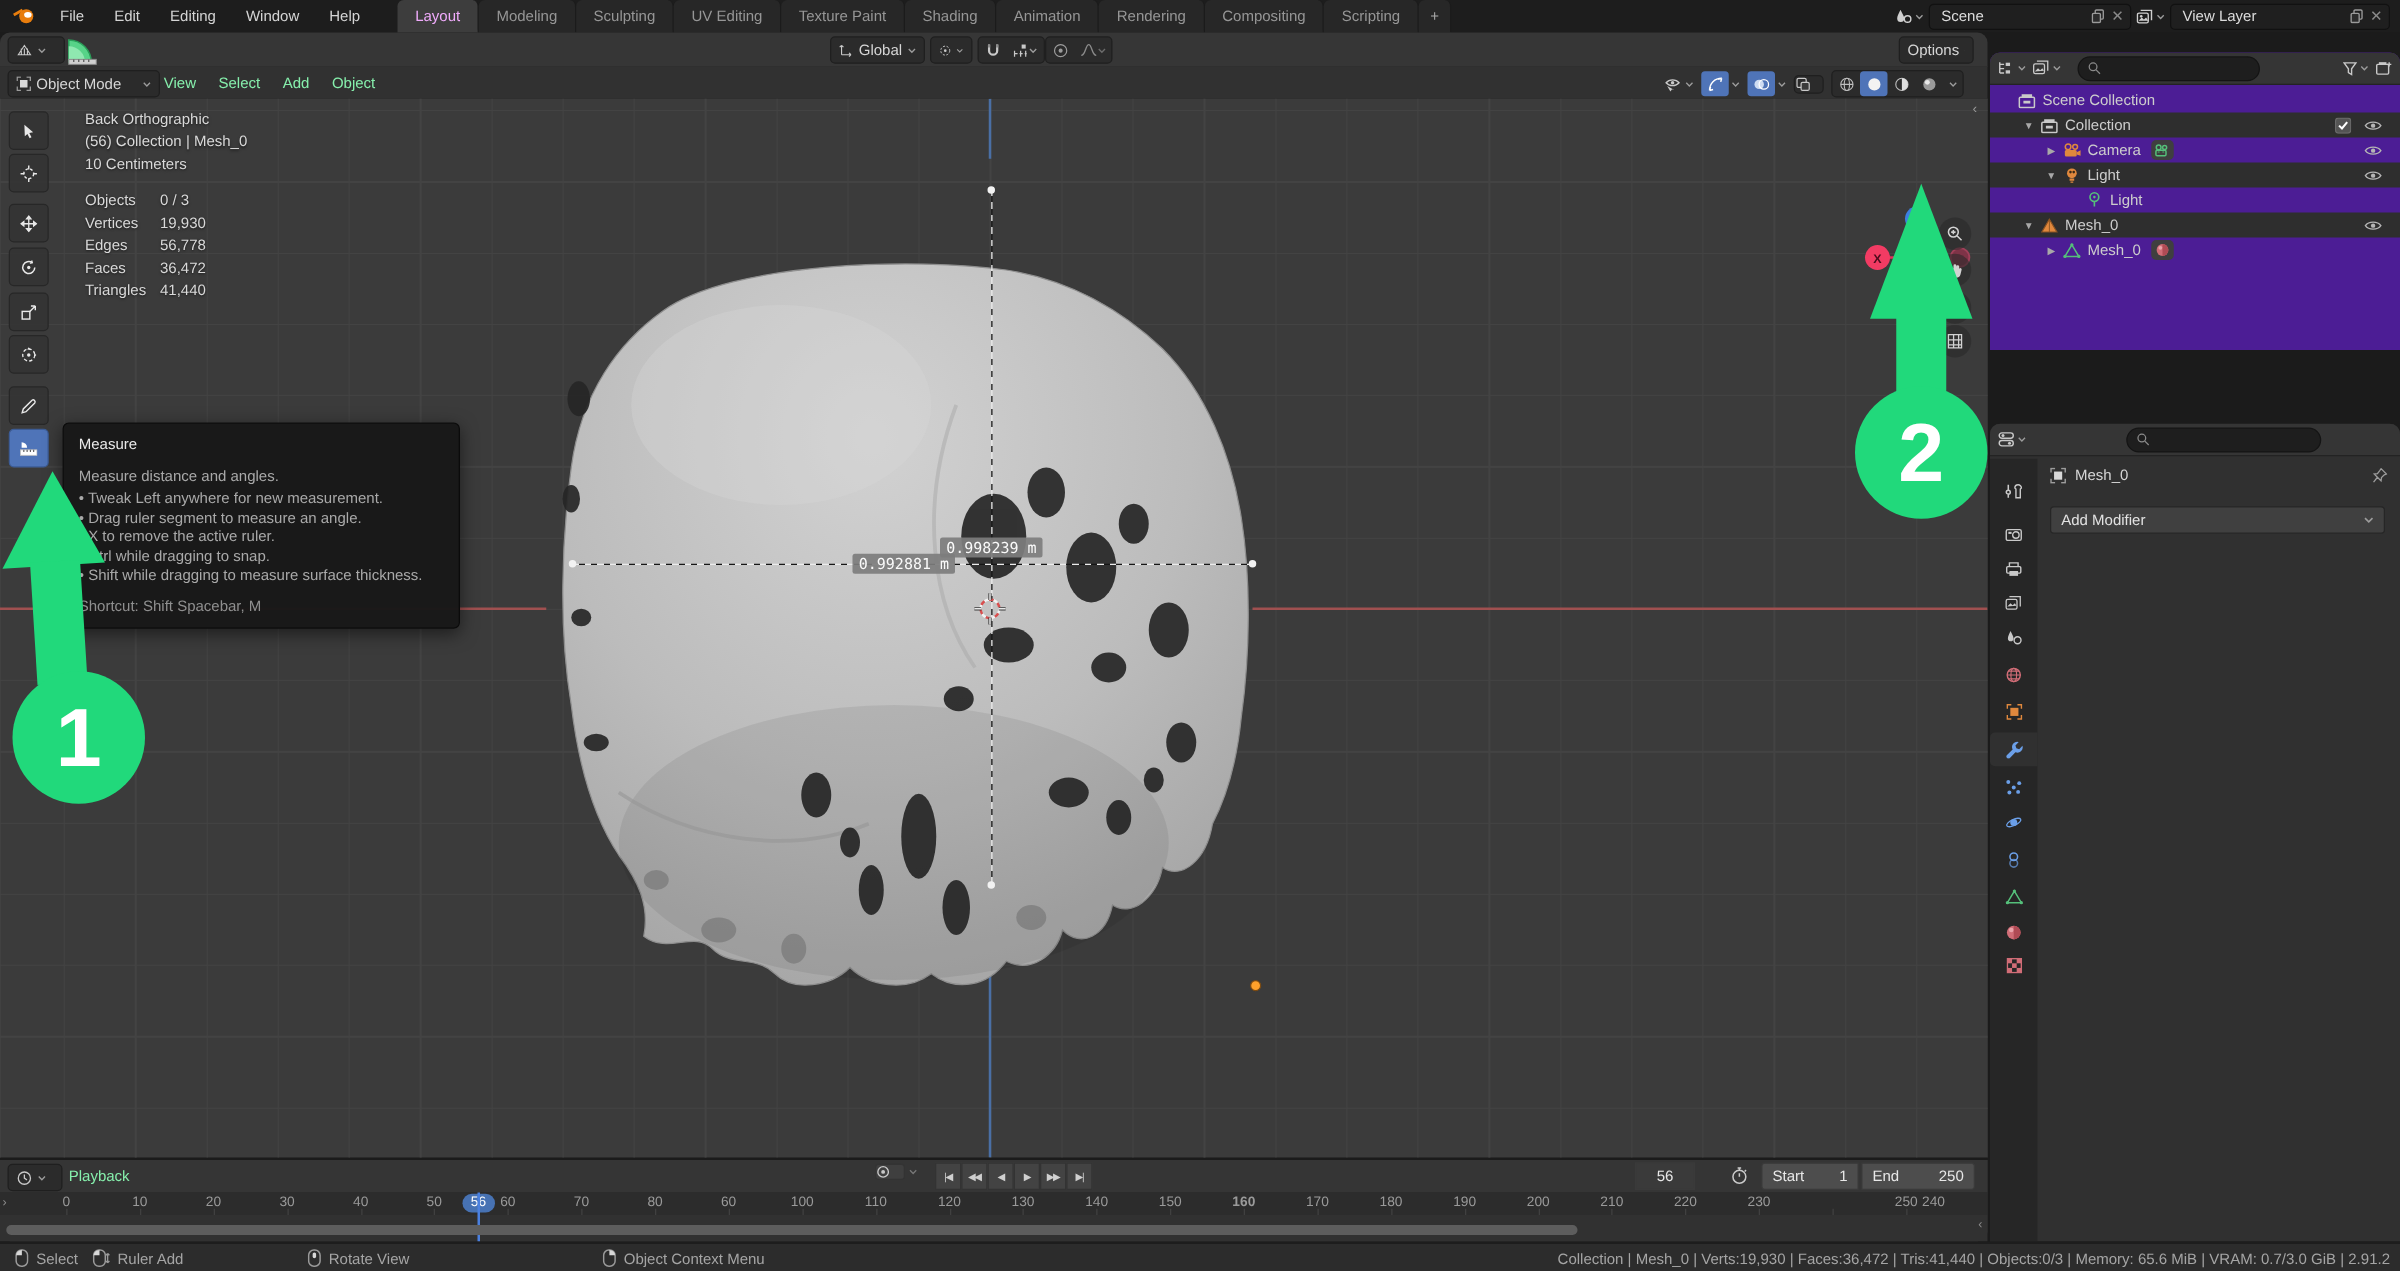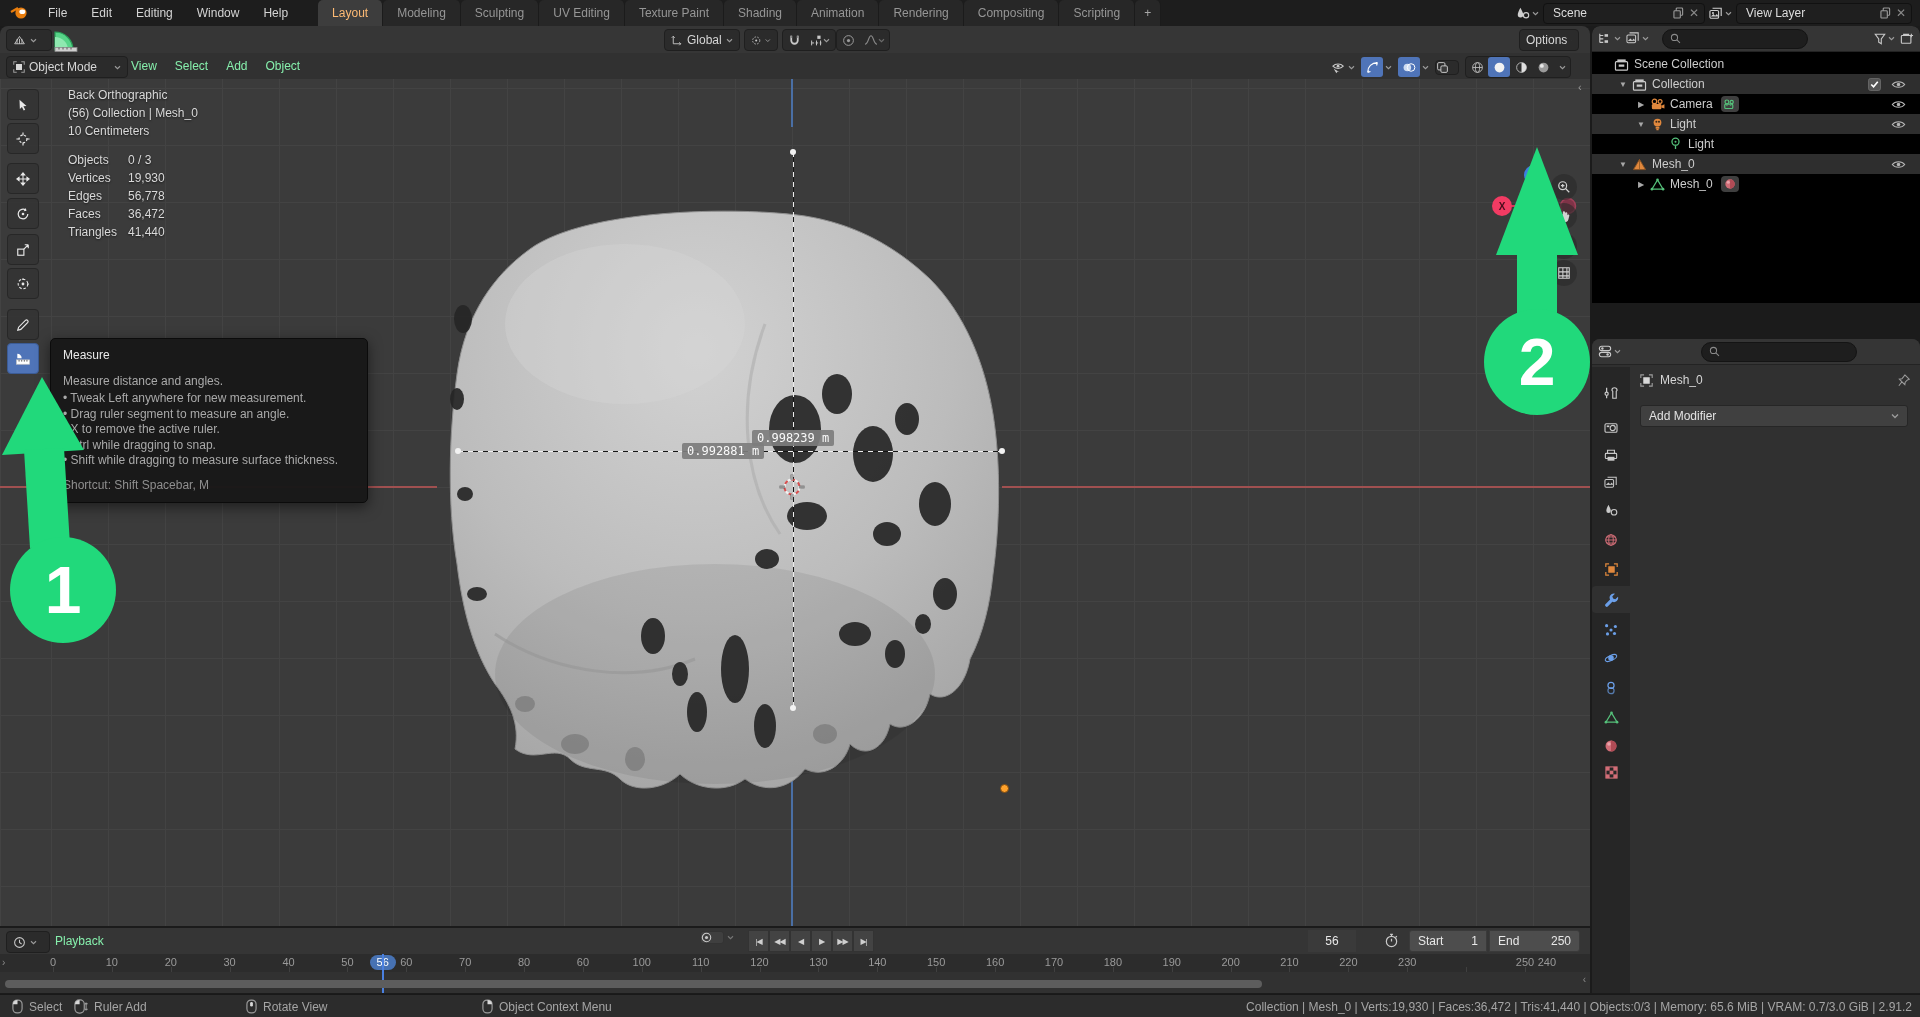--- a/index.html
+++ b/index.html
@@ -7,21 +7,21 @@
   .abs{position:absolute;}
   .flex{display:flex;align-items:center;}
   svg{display:block;}
 
   
   #topbar{left:0;top:0;width:1920px;height:26px;background:#1d1d1d;display:flex;align-items:center;}
   #topbar .menu-item{padding:0 12px;height:26px;line-height:26px;color:#d4d4d4;cursor:default;}
   #tabs{display:flex;height:26px;margin-left:18px;}
   .ws-tab{padding:0 14px;height:26px;line-height:27px;color:#969696;background:#272727;
     border-right:1px solid #1b1b1b;border-radius:5px 5px 0 0;white-space:nowrap;}
-  .ws-tab.active{background:#3d3d3d;color:#fdba74;}
+  .ws-tab.active{background:#3d3d3d;color:#f0abfc;}
   .ws-tab.newtab{padding:0 9px;color:#a8a8a8;}
   #topbar-right{margin-left:auto;display:flex;align-items:center;gap:4px;padding-right:8px;}
   .id-field{background:#1f1f1f;border:1px solid #111;border-radius:4px;height:19px;display:flex;align-items:center;padding:0 5px;color:#dcdcdc;}
   .id-field .fval{flex:1;padding:0 4px;}
   .icon-chev{display:flex;align-items:center;gap:2px;color:#bdbdbd;}
 
   
   #tool-header{left:0;top:26px;width:1590px;height:27px;background:#363636;border-bottom:1px solid #272727;border-radius:8px 8px 0 0;}
   #vp-header{left:0;top:53px;width:1590px;height:26px;background:#313131;border-bottom:1px solid #262626;}
   .hdr-btn{background:#2b2b2b;border:1px solid #1f1f1f;border-radius:4px;height:20px;display:flex;align-items:center;gap:4px;padding:0 6px;color:#d6d6d6;}
@@ -67,21 +67,21 @@
   .tick-label{position:absolute;width:30px;text-align:center;color:#9a9a9a;font-size:11px;top:2px;}
   .tick-mark{position:absolute;top:13px;width:1px;height:5px;background:#404040;}
   #frame-badge{position:absolute;top:1px;width:26px;height:15px;background:#4772b3;border-radius:8px;
     color:#fff;font-size:11px;text-align:center;line-height:15px;}
   .tl-field{background:#4d4d4d;border:1px solid #3a3a3a;height:20px;display:flex;align-items:center;padding:0 8px;color:#e8e8e8;}
   .media-btn{width:19px;height:20px;background:#434343;border:1px solid #333;display:flex;align-items:center;justify-content:center;
     color:#cfcfcf;font-size:8px;letter-spacing:-1px;}
   #scrollbar-h{position:absolute;left:5px;top:8px;width:1257px;height:8px;background:#5d5d5d;border-radius:4px;}
 
   
-  #outliner{left:1592px;top:26px;width:328px;height:277px;background:#000000;border-radius:8px 8px 0 0;overflow:hidden;}
+  #outliner{left:1592px;top:42px;width:328px;height:238px;background:#4c1d95;border-radius:8px 8px 0 0;overflow:hidden;}
   #outliner-header{position:absolute;left:0;top:0;width:100%;height:26px;background:#353535;border-bottom:1px solid #232323;display:flex;align-items:center;gap:5px;padding:0 6px;box-sizing:border-box;}
   .search-box{background:#1e1e1e;border:1px solid #141414;border-radius:10px;height:18px;display:flex;align-items:center;padding:0 7px;color:#9a9a9a;gap:5px;}
   .ol-row{position:absolute;left:0;width:100%;height:20px;display:flex;align-items:center;color:#cdcdcd;}
   .ol-row.odd{background:#2e2e2e;}
   .ol-arrow{width:14px;text-align:center;color:#a8a8a8;font-size:8px;}
   .ol-icn{width:18px;display:flex;justify-content:center;}
   .ol-label{padding-left:4px;}
   .ol-badge{margin-left:8px;width:18px;height:16px;background:#3f3f3f;border-radius:4px;display:flex;align-items:center;justify-content:center;}
   .ol-right{position:absolute;display:flex;align-items:center;}
 
@@ -610,21 +610,21 @@
       <span class="tick-label" style="left: 685.68px;">110</span>
       <span class="tick-mark" style="left: 700.68px;"></span>
       <span class="tick-label" style="left: 744.56px;">120</span>
       <span class="tick-mark" style="left: 759.56px;"></span>
       <span class="tick-label" style="left: 803.44px;">130</span>
       <span class="tick-mark" style="left: 818.44px;"></span>
       <span class="tick-label" style="left: 862.32px;">140</span>
       <span class="tick-mark" style="left: 877.32px;"></span>
       <span class="tick-label" style="left: 921.2px;">150</span>
       <span class="tick-mark" style="left: 936.2px;"></span>
-      <span class="tick-label" style="left: 980.08px;">160</span>
+      <span class="tick-label" style="left: 980.08px; font-weight: bold;">160</span>
       <span class="tick-mark" style="left: 995.08px;"></span>
       <span class="tick-label" style="left: 1038.96px;">170</span>
       <span class="tick-mark" style="left: 1053.96px;"></span>
       <span class="tick-label" style="left: 1097.84px;">180</span>
       <span class="tick-mark" style="left: 1112.84px;"></span>
       <span class="tick-label" style="left: 1156.72px;">190</span>
       <span class="tick-mark" style="left: 1171.72px;"></span>
       <span class="tick-label" style="left: 1215.6px;">200</span>
       <span class="tick-mark" style="left: 1230.6px;"></span>
       <span class="tick-label" style="left: 1274.48px;">210</span>

